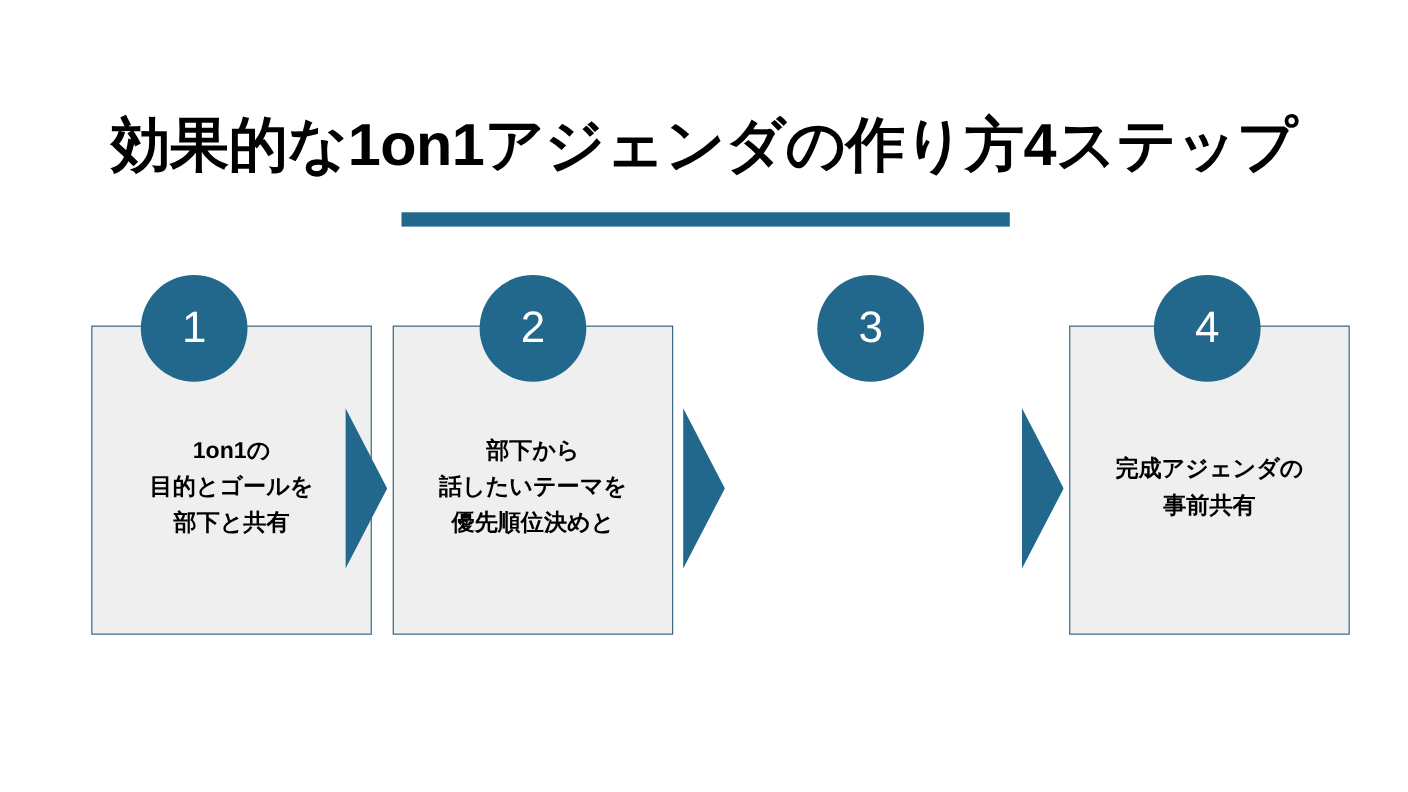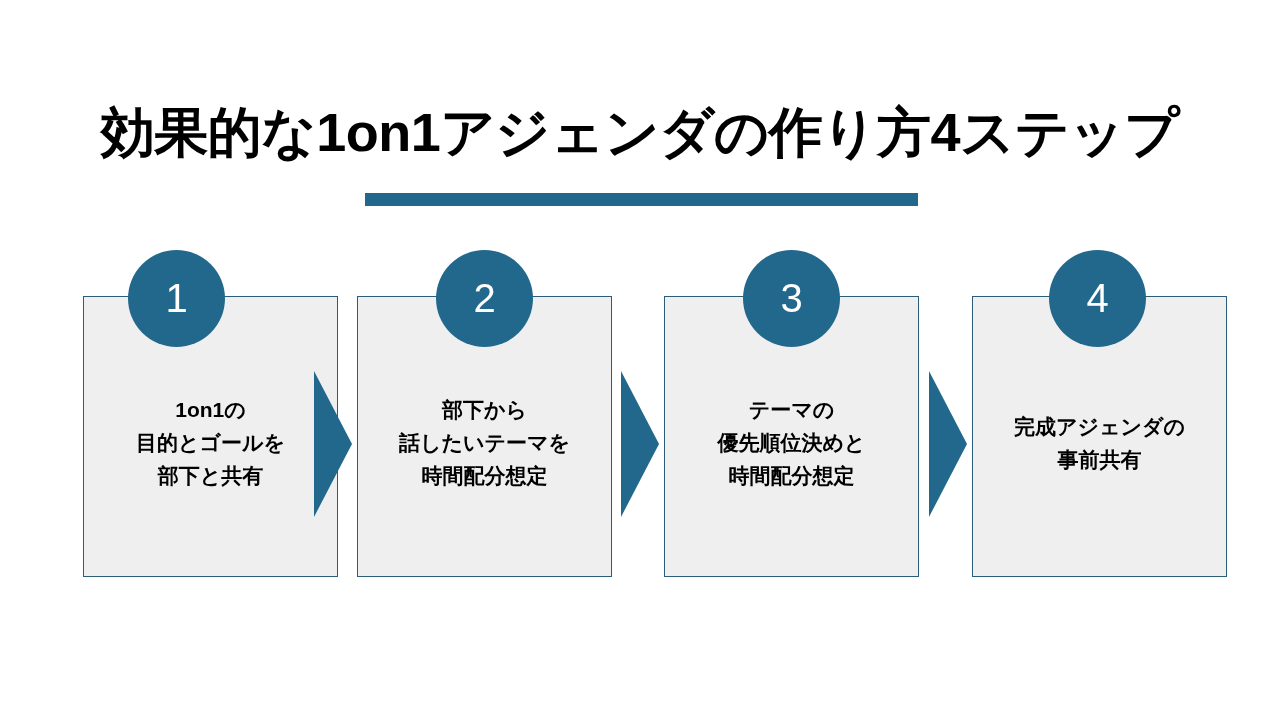--- a/index.html
+++ b/index.html
@@ -126,35 +126,30 @@
 
   <div class="step-arrow a1">
     <svg viewBox="0 0 38 146" xmlns="http://www.w3.org/2000/svg" aria-hidden="true">
       <polygon points="0,0 38,73 0,146" fill="#22688c"></polygon>
     </svg>
   </div>
 
   <div class="step-box b2">
     <div class="step-text">部下から
 話したいテーマを
-時間配分想定</div>
+優先順位決めと</div>
   </div>
   <div class="step-circle c2">2</div>
 
   <div class="step-arrow a2">
     <svg viewBox="0 0 38 146" xmlns="http://www.w3.org/2000/svg" aria-hidden="true">
       <polygon points="0,0 38,73 0,146" fill="#22688c"></polygon>
     </svg>
   </div>
 
-  <div class="step-box b3">
-    <div class="step-text">テーマの
-優先順位決めと
-時間配分想定</div>
-  </div>
   <div class="step-circle c3">3</div>
 
   <div class="step-arrow a3">
     <svg viewBox="0 0 38 146" xmlns="http://www.w3.org/2000/svg" aria-hidden="true">
       <polygon points="0,0 38,73 0,146" fill="#22688c"></polygon>
     </svg>
   </div>
 
   <div class="step-box b4">
     <div class="step-text two-line">完成アジェンダの

